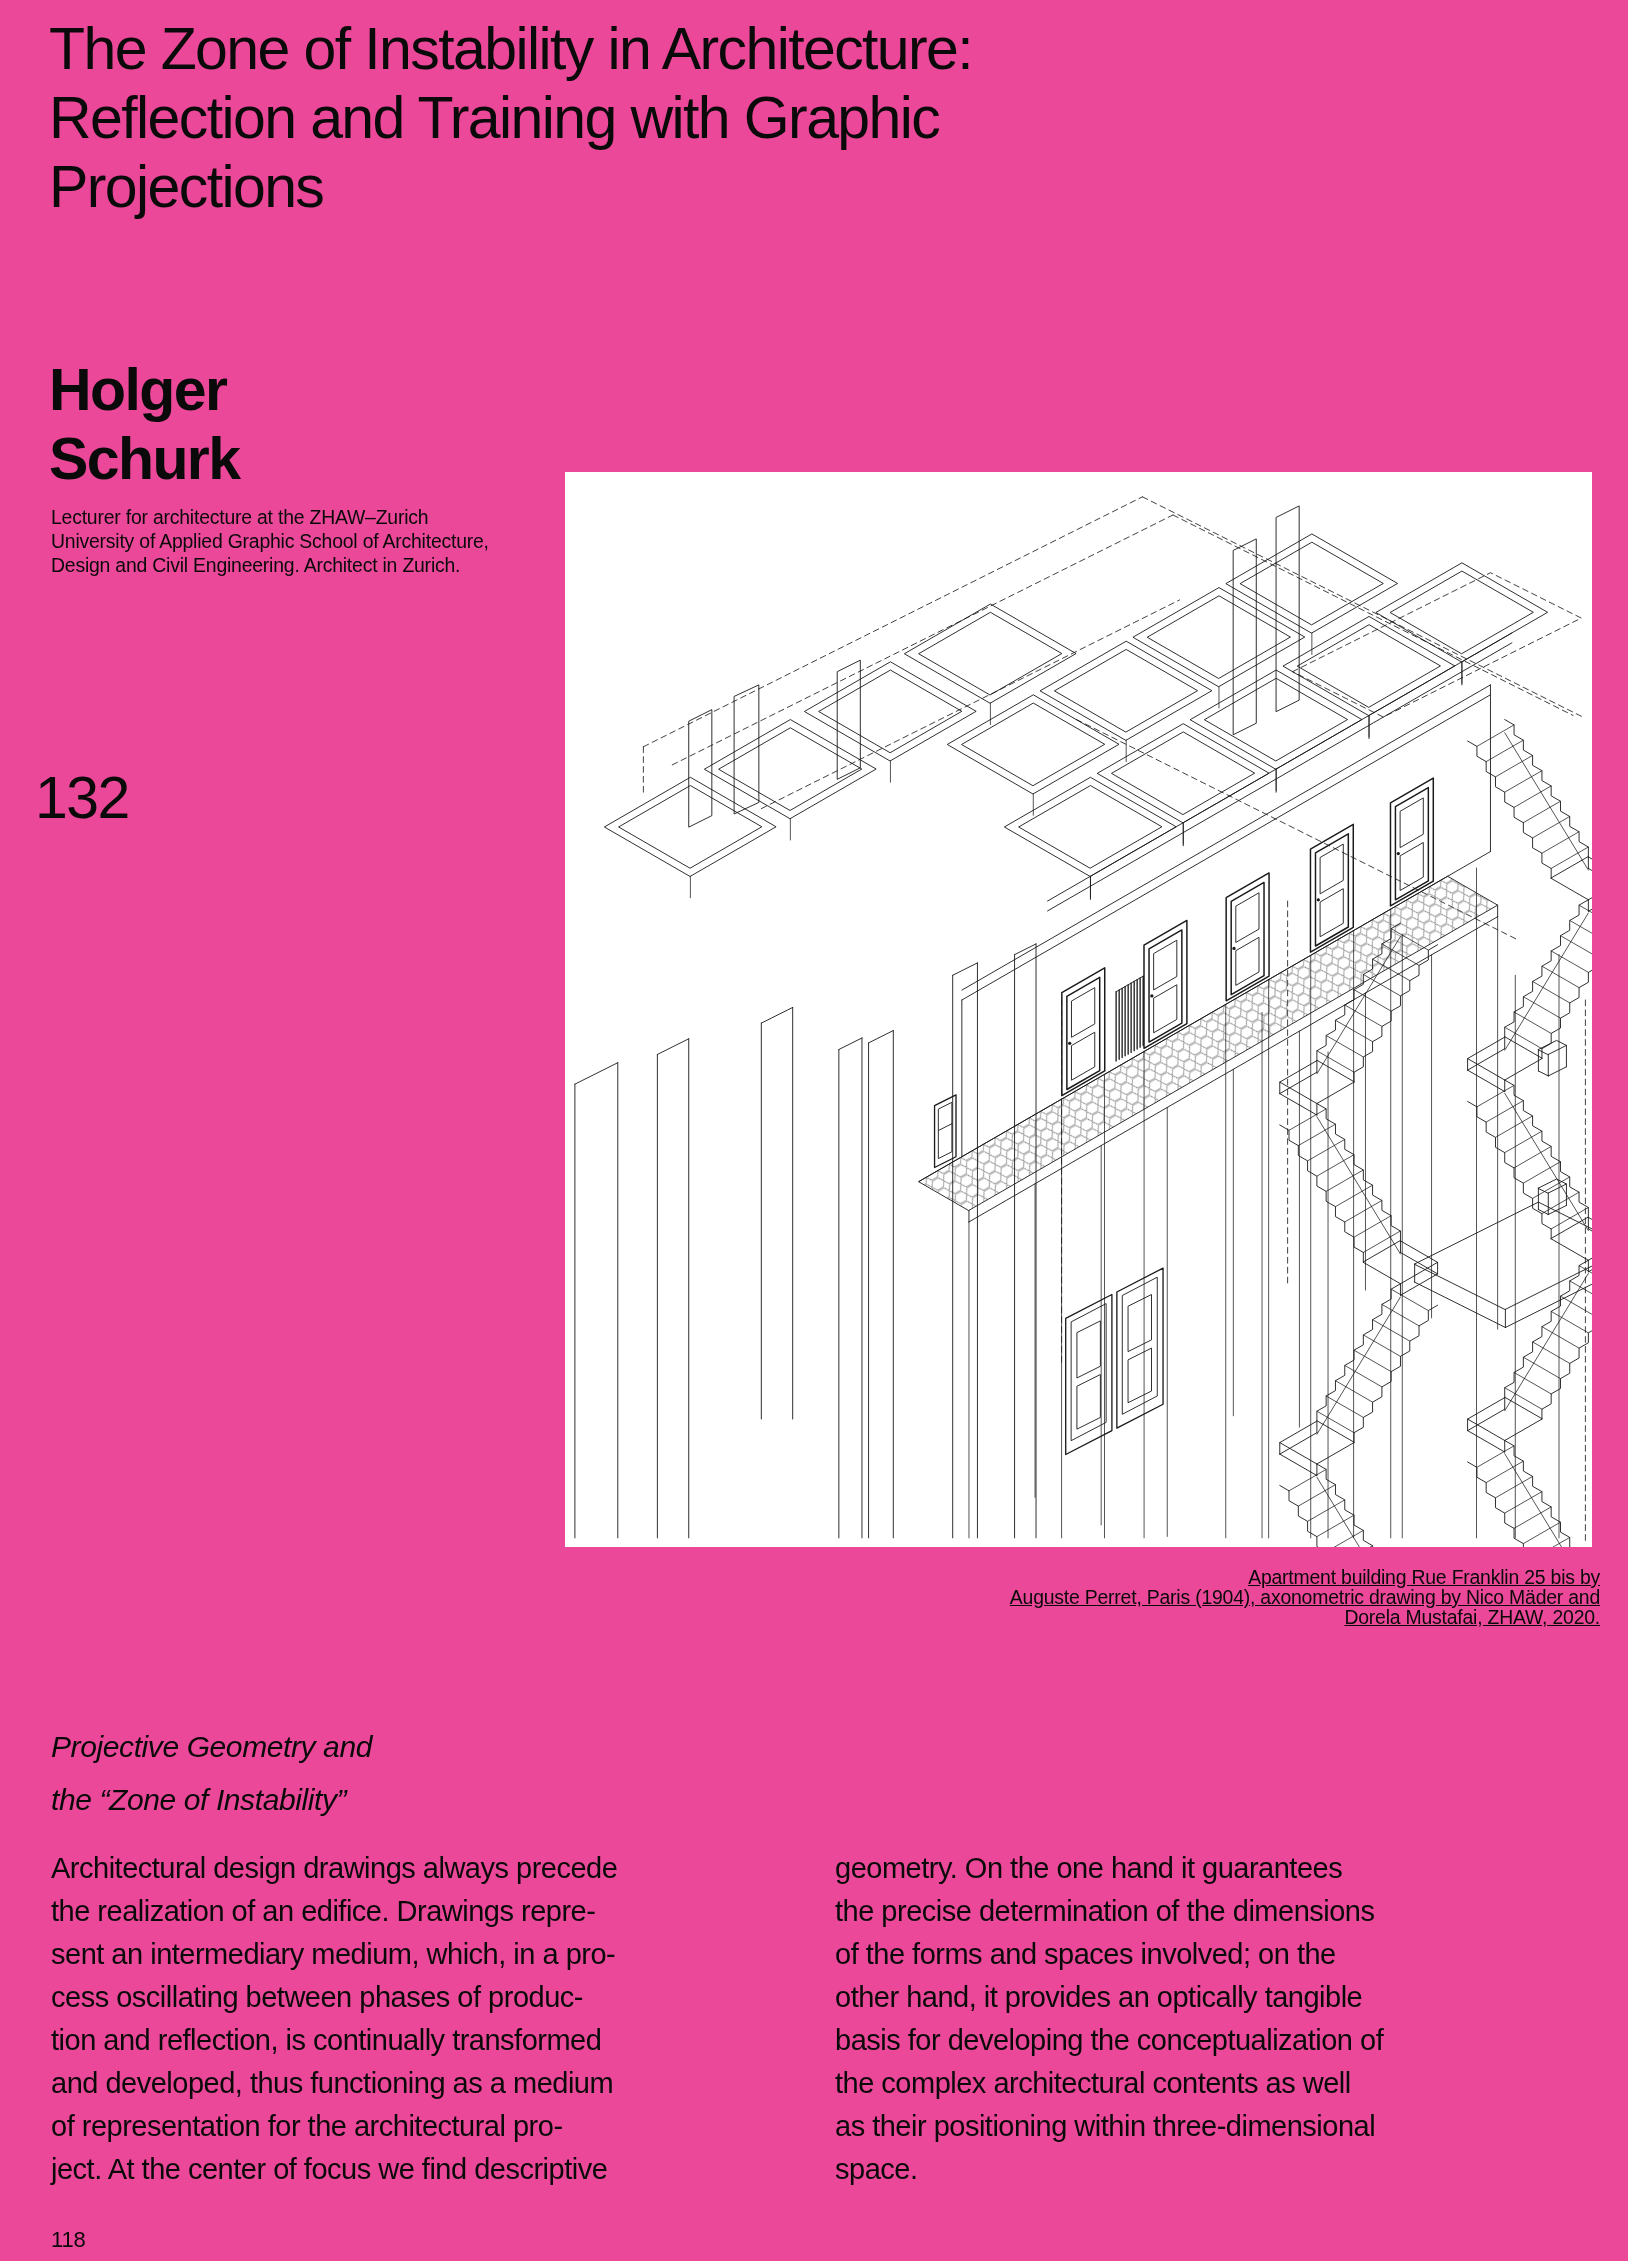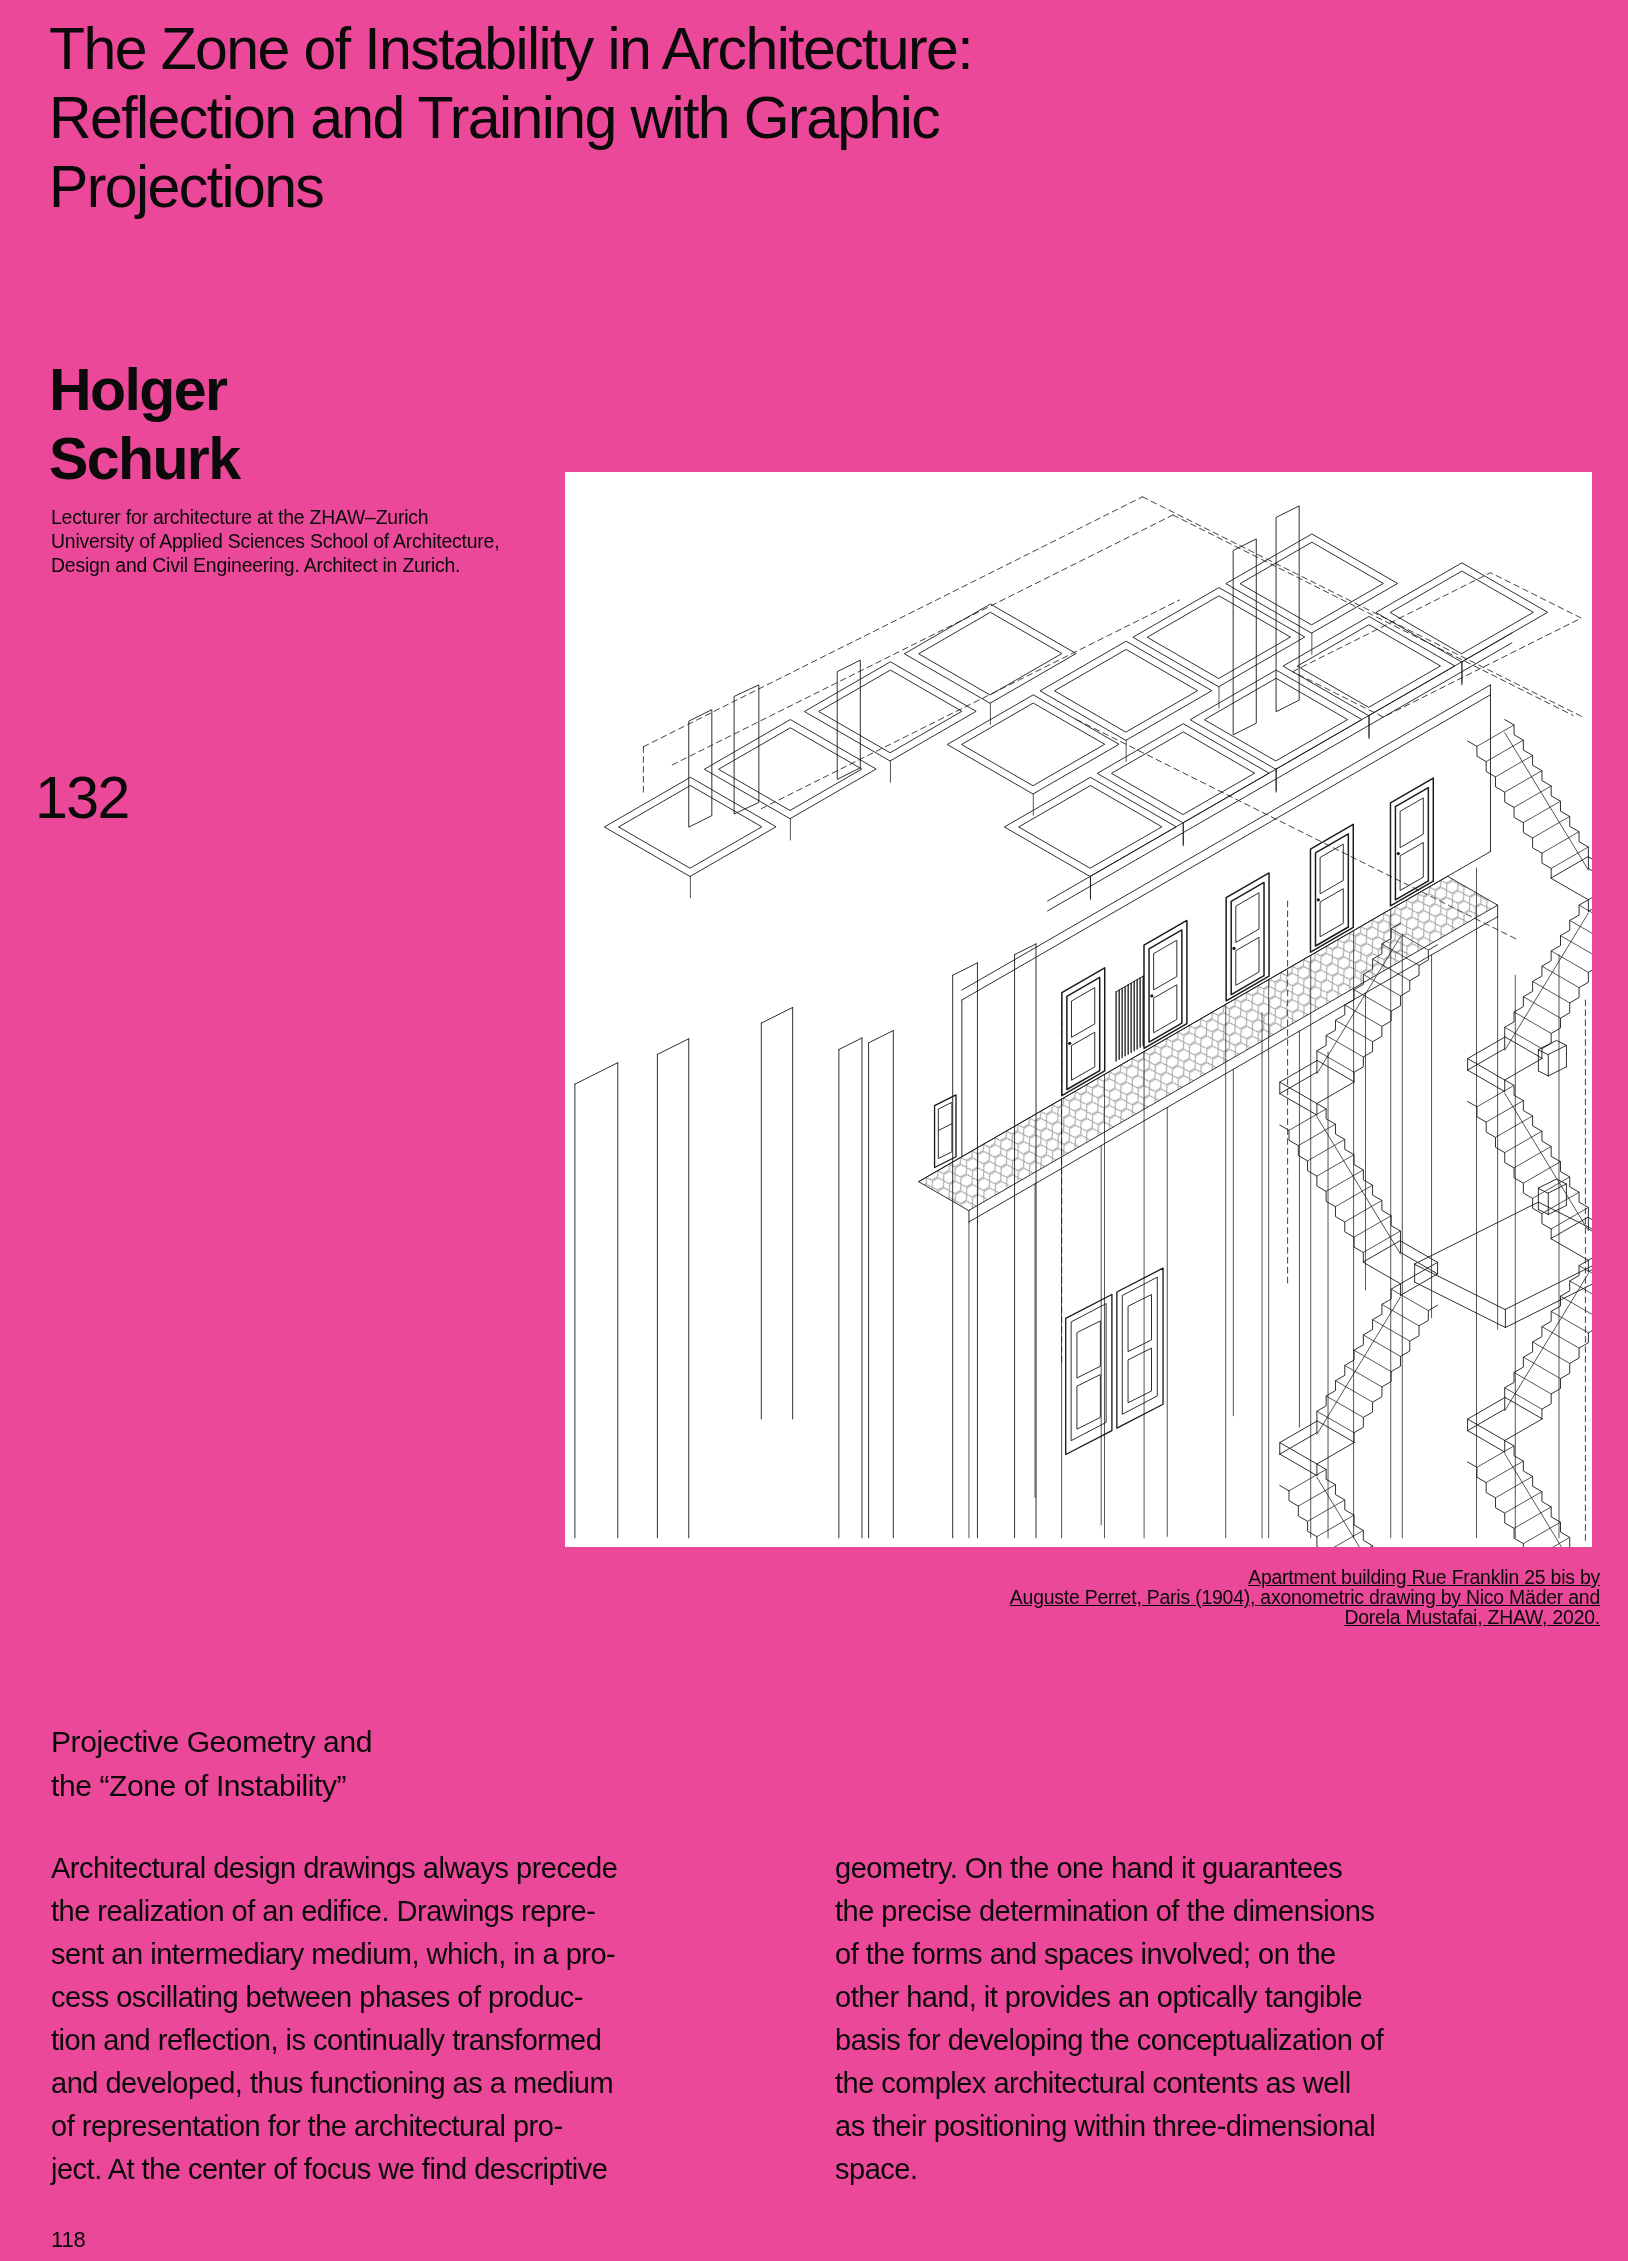--- a/index.html
+++ b/index.html
@@ -26,21 +26,21 @@
     font-size:59px; line-height:69px; letter-spacing:-1.6px;
   }
   figure.axo-fig { position:absolute; left:565px; top:472px; width:1027px; height:1075px; }
   svg#axo { width:100%; height:100%; display:block; background:#ffffff; }
   .caption {
     position:absolute; left:495px; top:1567px; width:1105px; text-align:right;
     font-size:19.4px; line-height:20px; letter-spacing:-0.2px;text-decoration:underline;
   }
   .heading {
     position:absolute; left:51px; top:1720px; width:742px;
-    font-size:30px; line-height:44px; font-weight:400; letter-spacing:-0.4px;
+    font-size:30px; line-height:53px; font-weight:400; letter-spacing:-0.4px;font-style:italic;
   }
   .col {
     position:absolute; top:1847px; width:779px;
     font-size:29px; line-height:43px; letter-spacing:-0.5px;
   }
   .colL { left:51px; }
   .colR { left:835px; }
   .pagenum {
     position:absolute; left:51px; top:2227px;
     font-size:22px; letter-spacing:-0.2px;
@@ -52,21 +52,21 @@
 <div class="pg">
 
   <h1 class="title pre">The Zone of Instability in Architecture:
 Reflection and Training with Graphic
 Projections</h1>
 
   <div class="author pre">Holger
 Schurk</div>
 
   <div class="bio pre">Lecturer for architecture at the ZHAW–Zurich
-University of Applied Sciences School of Architecture,
+University of Applied Graphic School of Architecture,
 Design and Civil Engineering. Architect in Zurich.</div>
 
   <div class="artnum">132</div>
 
   <figure class="axo-fig">
     <svg id="axo" viewBox="0 0 1245 1303" preserveAspectRatio="xMidYMid meet">
       <defs>
         <pattern id="hex" width="16" height="14" patternUnits="userSpaceOnUse" patternTransform="rotate(-30)">
           <path d="M4 1 L12 1 L16 7.5 L12 14 L4 14 L0 7.5 Z" fill="none" stroke="#555" stroke-width="0.8"></path>
         </pattern>

